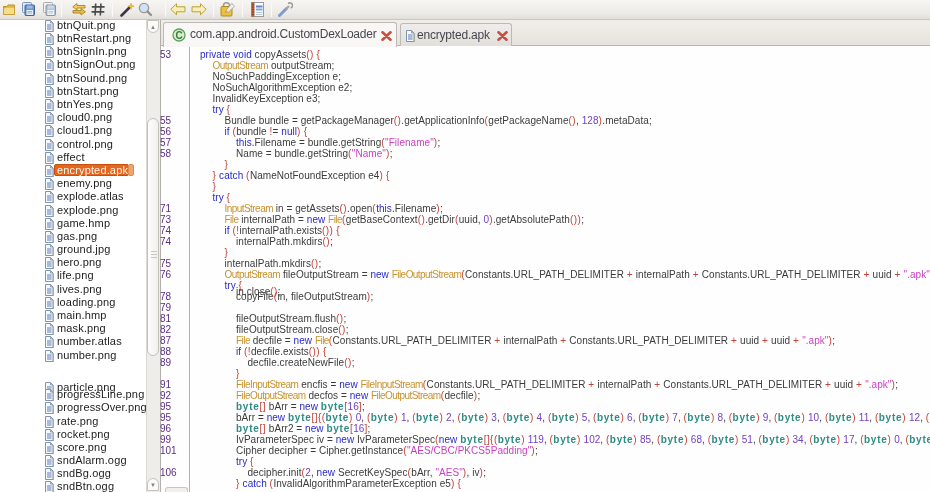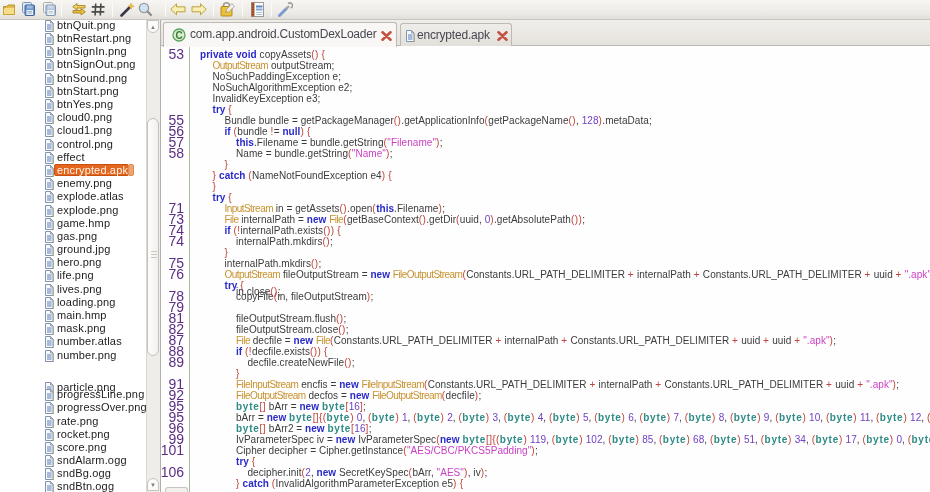--- a/index.html
+++ b/index.html
@@ -24,22 +24,22 @@
 #editor{position:absolute;left:160px;top:20px;width:770px;height:472px;background:#ecebe7;border-left:1px solid #b3b0ab}
 #tabbar{position:absolute;left:0;top:0;width:770px;height:26px;border-bottom:1px solid #b9b6b1;background:linear-gradient(#f0eeea,#e6e3de)}
 .tab{position:absolute;top:2px;height:24px;border:1px solid #bdbab5;border-bottom:none;border-radius:3px 3px 0 0;font-size:12px;color:#47474f;white-space:nowrap;letter-spacing:-0.2px}
 #tab1{left:2px;width:234px;background:#f8f7f5;z-index:3;height:25px}
 #tab2{left:239px;width:112px;background:linear-gradient(#efedea,#e2dfda);top:3px}
 .tabx{position:absolute;top:6px}
 
 #code{position:absolute;left:0;top:26px;width:770px;height:446px;background:#fefefe}
 #gutline{position:absolute;left:28px;top:0;width:1px;height:446px;background:#a8bb9e}
 .crow{position:absolute;white-space:pre;font-size:10px;line-height:11px;height:11px;color:#3b3b3b;letter-spacing:0.05px}
-.lno{position:absolute;width:24px;text-align:right;font-size:14px;line-height:11px;height:11px;color:#5b2d85;letter-spacing:0}
-.k{color:#2a2ac8;font-weight:bold}
+.lno{position:absolute;width:24px;text-align:left;font-size:10px;line-height:11px;height:11px;color:#5b2d85;letter-spacing:0}
+.k{color:#2a2ac8;font-weight:normal}
 .t{color:#c8922f;letter-spacing:-0.55px}
 .s{color:#cc3ec4}
 .n{color:#7040c5}
 .p{color:#c04238;letter-spacing:0.42px}
 .b{color:#2e8b85;font-weight:bold;letter-spacing:0.75px}
 </style></head><body>
 <div id="root">
 <div id="toolbar">
       <div class="ticon" style="left:3px"><svg width="12" height="15" viewBox="0 0 12 15">
           <path d="M0.5 4.5 H4 L5 3 H11.5 V12.5 H0.5 Z" fill="#efc24d" stroke="#b8912a"></path>

